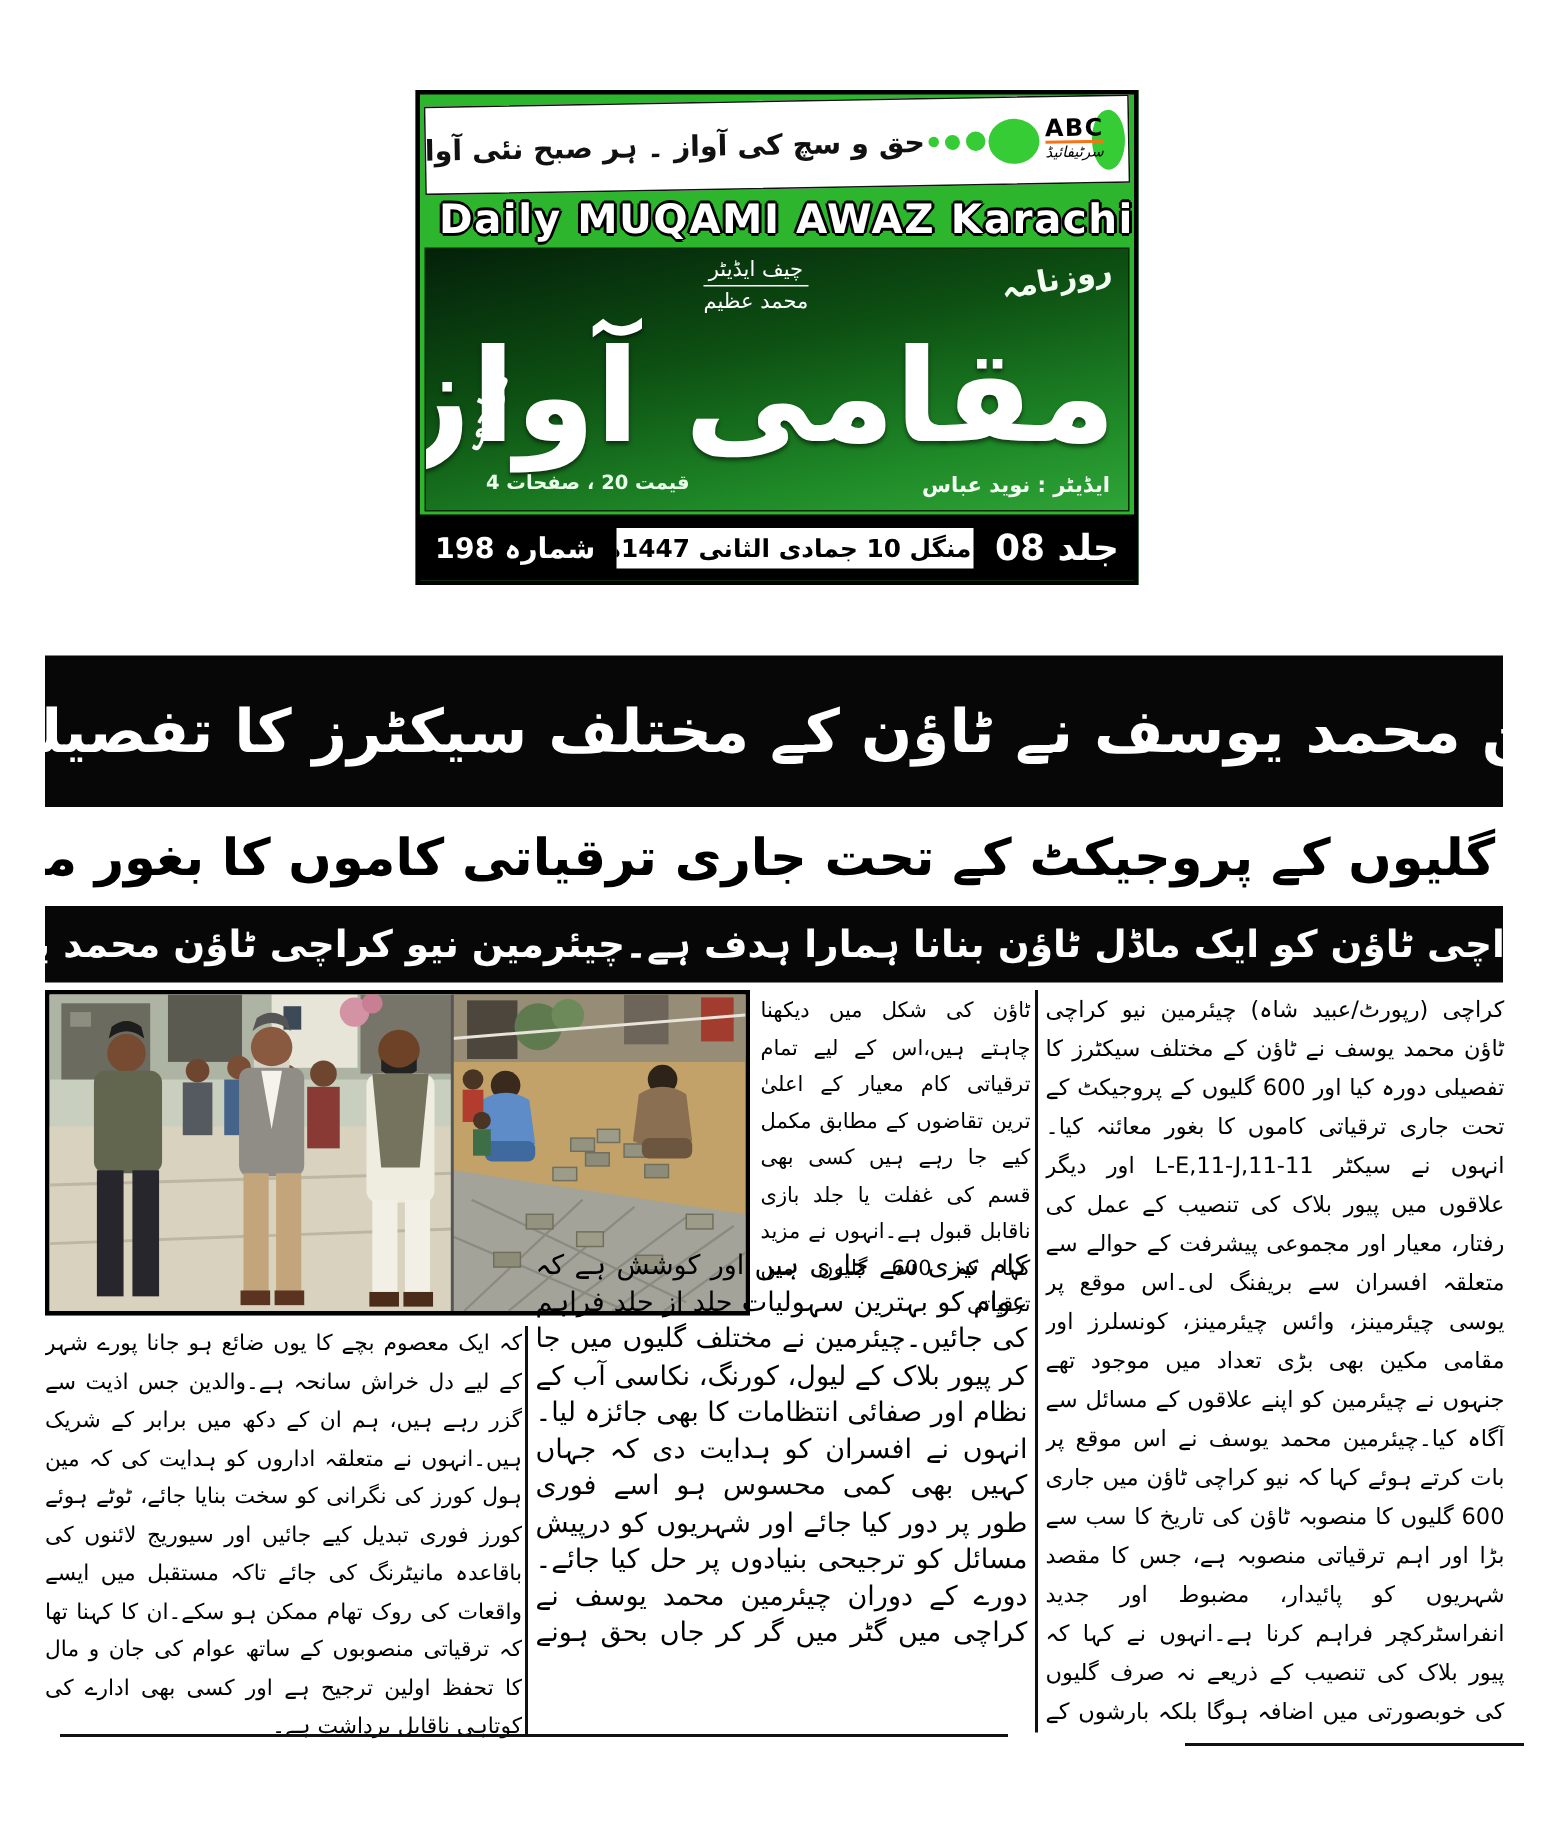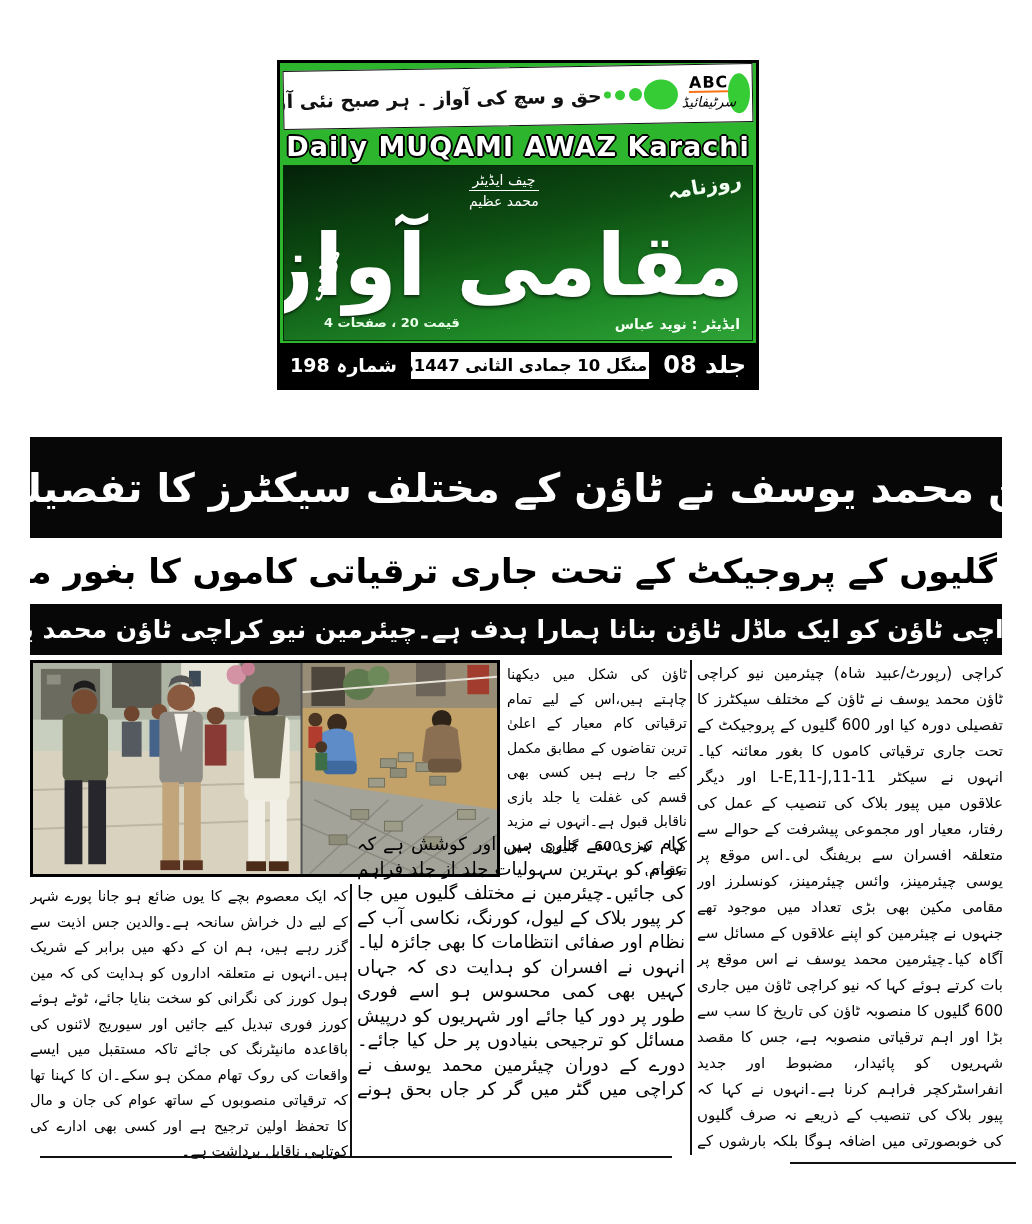--- a/index.html
+++ b/index.html
@@ -14,23 +14,23 @@
   .slogan-strip{height:100%;background:#ffffff;border:1px solid #111;transform:rotate(-1deg);
                 display:flex;align-items:center;direction:rtl;padding:0 2px;overflow:hidden;}
   .oval{background:#35cc35;border-radius:50%;flex:0 0 auto;}
   .oval-big{width:34px;height:30px;}
   .oval-edge{width:22px;height:40px;margin-left:-12px;}
   .dot1{width:13px;height:13px;margin:0 2px;}
   .dot2{width:10px;height:10px;margin:0 2px;}
   .dot3{width:7px;height:7px;margin:0 2px;}
   .abc-box{display:flex;flex-direction:column;align-items:center;margin:0 4px;flex:0 0 auto;}
   .abc-top{font-weight:bold;font-size:16px;color:#000;border-bottom:2px solid #f97316;line-height:1;letter-spacing:1px;}
-  .abc-bottom{font-size:14px;color:#000;font-style:italic;line-height:1.3;text-align:center;}
+  .abc-bottom{font-size:10px;color:#000;font-style:italic;line-height:1.3;text-align:center;}
   .slogan-text{flex:1 1 auto;text-align:center;font-size:19px;font-weight:bold;color:#111;white-space:nowrap;}
-  .eng-band{height:38px;display:flex;align-items:center;justify-content:center;}
+  .eng-band{height:38px;display:flex;align-items:center;justify-content:flex-end;}
   .eng-title{color:#fff;font-weight:bold;font-size:27px;letter-spacing:1px;white-space:nowrap;
              text-shadow:-2px 0 #000,2px 0 #000,0 -2px #000,0 2px #000,-1px -1px #000,1px 1px #000,-1px 1px #000,1px -1px #000;}
   .green-panel{position:relative;flex:1 1 auto;margin:0 3px;border:1px solid #052805;
                background:linear-gradient(168deg,#04210a 0%,#0d4f12 40%,#1f8a28 78%,#2fa437 100%);
                overflow:hidden;}
   .rozanama{position:absolute;top:8px;right:10px;color:#f2fff2;font-size:20px;font-weight:bold;
             transform:rotate(-10deg);direction:rtl;}
   .chief-ed{position:absolute;top:6px;left:185px;text-align:center;color:#fff;direction:rtl;}
   .chief-ed .l1{font-size:14px;border-bottom:1px solid #fff;padding-bottom:2px;}
   .chief-ed .l2{font-size:14px;padding-top:2px;}

